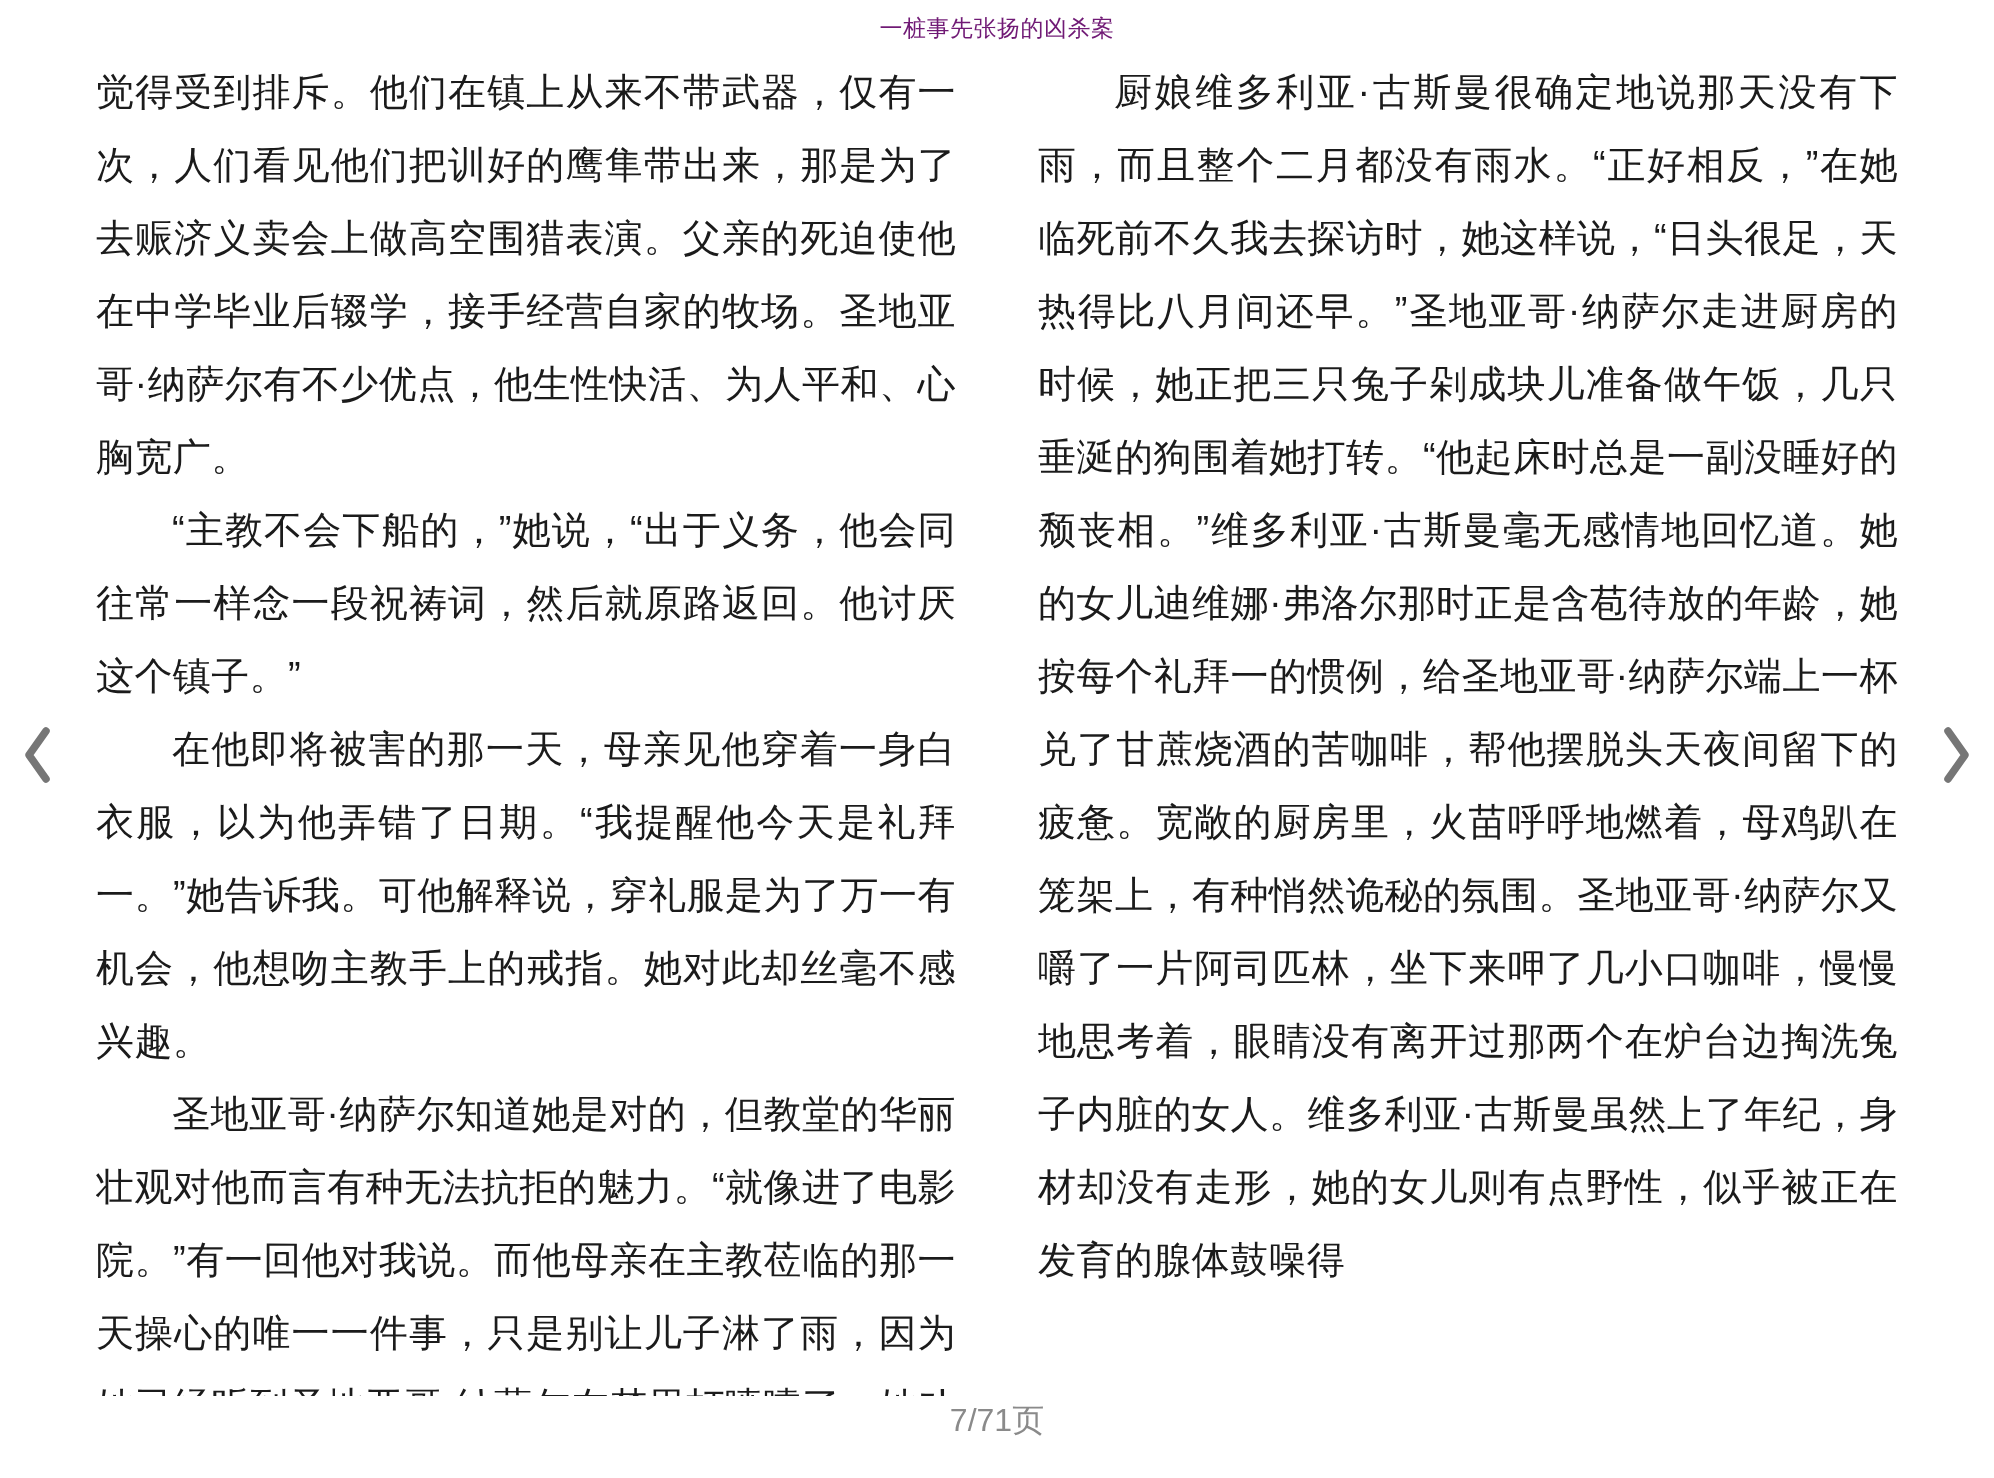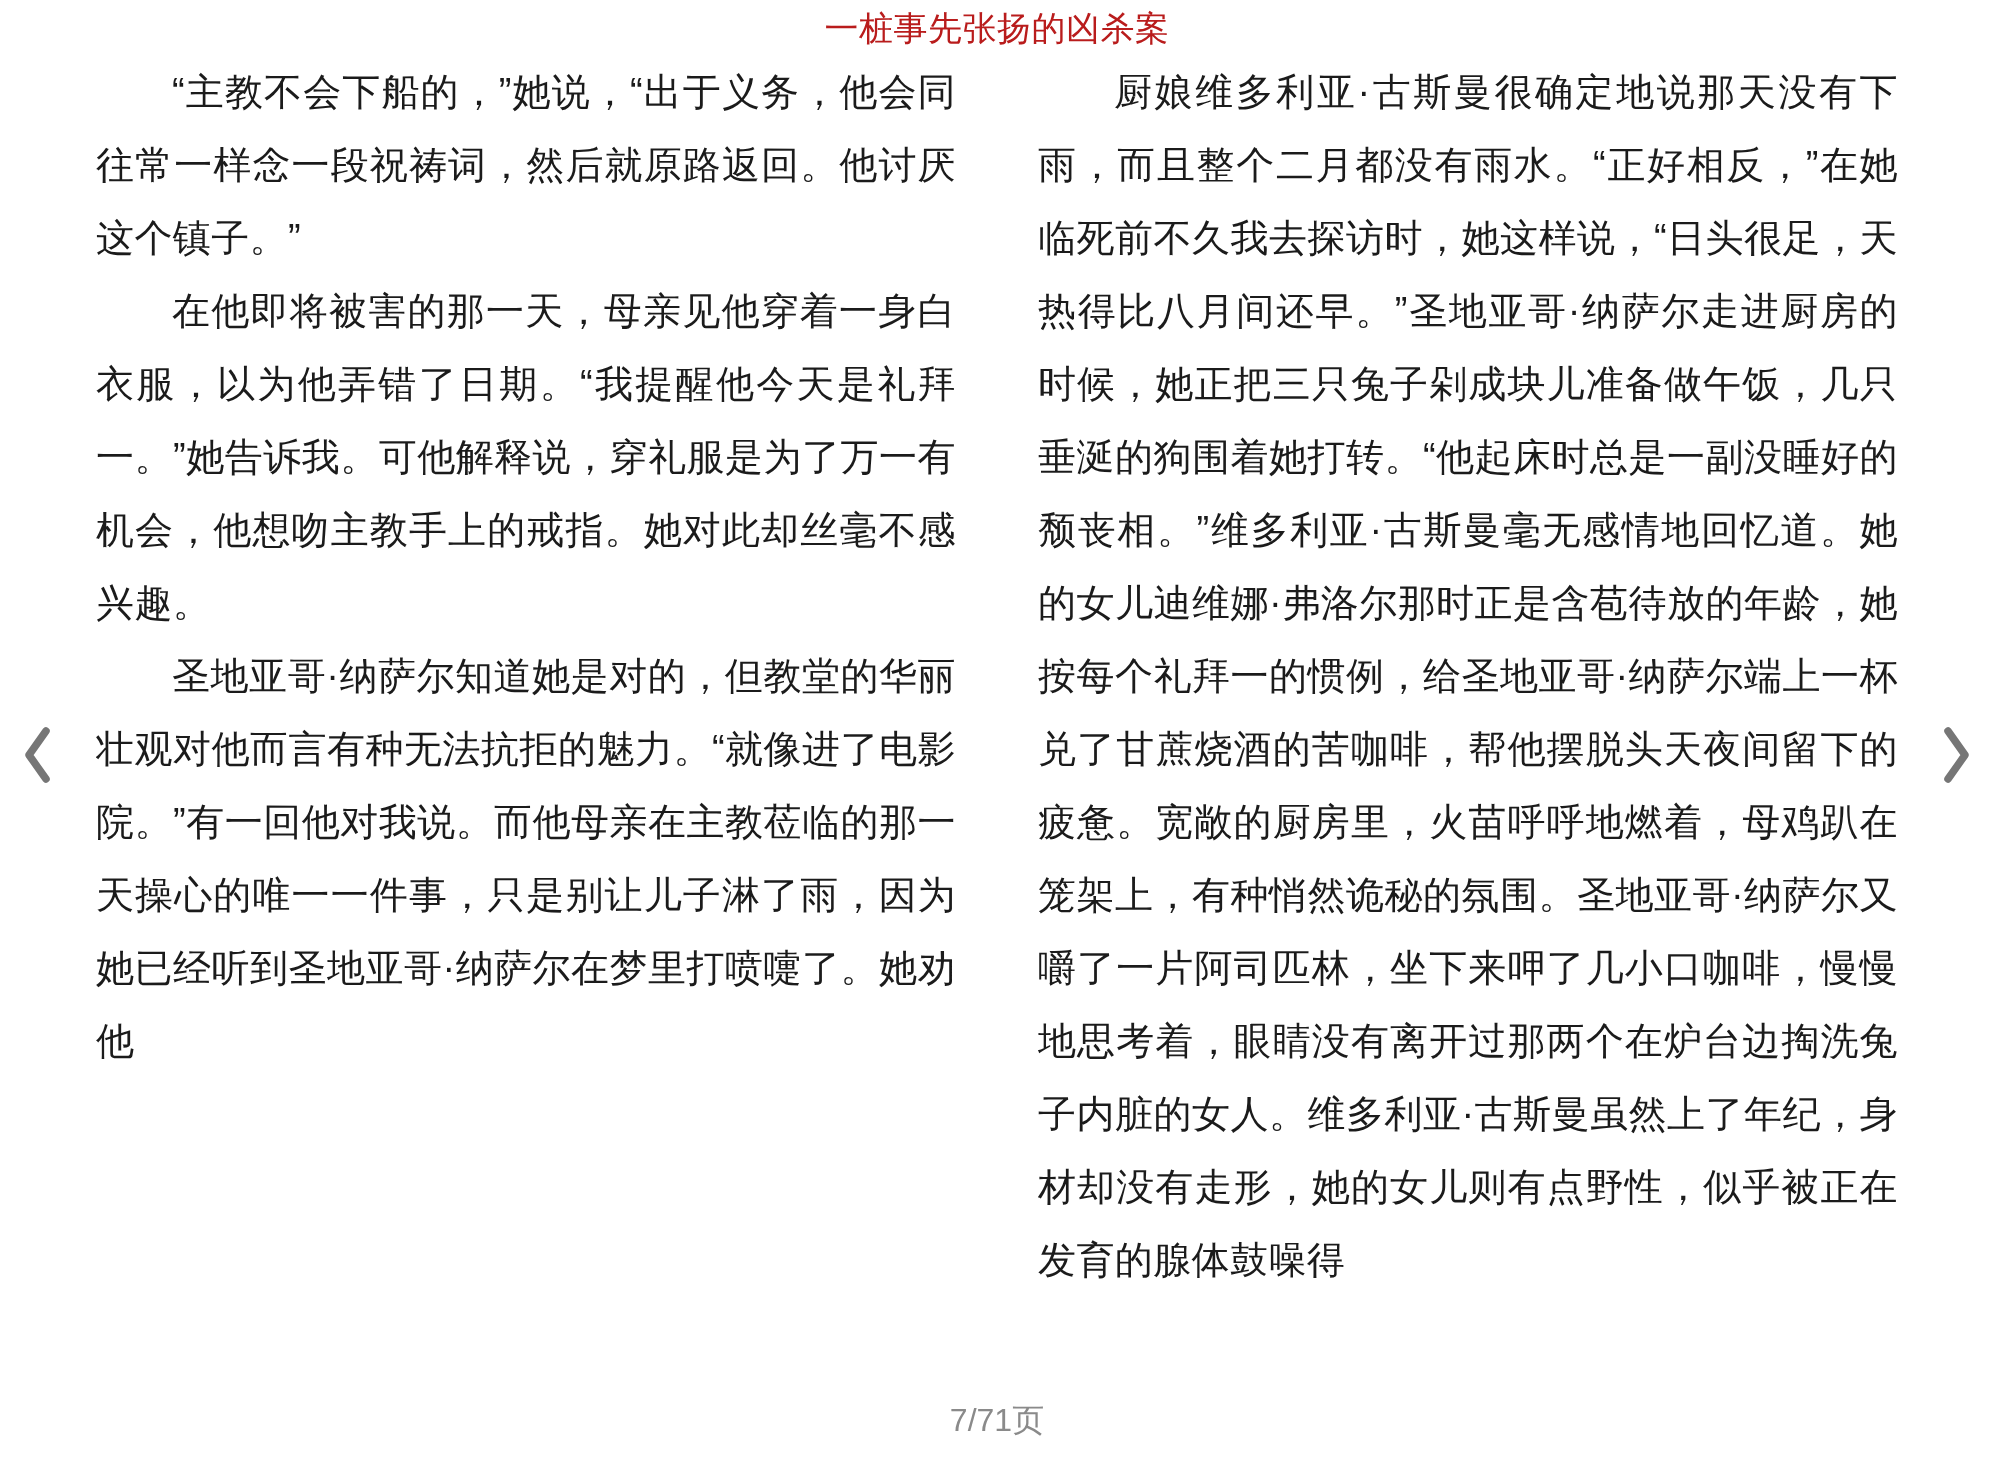--- a/index.html
+++ b/index.html
@@ -22,22 +22,22 @@
     top: 0;
     left: 0;
     width: 1994px;
     height: 56px;
     display: flex;
     align-items: center;
     justify-content: center;
     box-sizing: border-box;
   }
   #reader-header .book-title {
-    font-size: 34px;
-    color: #b91c1c;
+    font-size: 23px;
+    color: #701a75;
     letter-spacing: 0.5px;
     line-height: 1;
     white-space: nowrap;
   }
 
   
   .nav-chevron {
     position: absolute;
     top: 700px;
     width: 74px;
@@ -116,20 +116,21 @@
   <span>
     <svg width="34" height="58" viewBox="0 0 34 58" fill="none" aria-hidden="true">
       <path d="M8 5 L25 29 L8 53" stroke="#767676" stroke-width="7.5" stroke-linecap="round" stroke-linejoin="round" fill="none"></path>
     </svg>
   </span>
 </div>
 
 <div id="page-body">
 
   <div id="column-left" class="text-column">
+    <p class="para">觉得受到排斥。他们在镇上从来不带武器，仅有一次，人们看见他们把训好的鹰隼带出来，那是为了去赈济义卖会上做高空围猎表演。父亲的死迫使他在中学毕业后辍学，接手经营自家的牧场。圣地亚哥·纳萨尔有不少优点，他生性快活、为人平和、心胸宽广。</p>
     <p class="para indent">“主教不会下船的，”她说，“出于义务，他会同往常一样念一段祝祷词，然后就原路返回。他讨厌这个镇子。”</p>
     <p class="para indent">在他即将被害的那一天，母亲见他穿着一身白衣服，以为他弄错了日期。“我提醒他今天是礼拜一。”她告诉我。可他解释说，穿礼服是为了万一有机会，他想吻主教手上的戒指。她对此却丝毫不感兴趣。</p>
     <p class="para indent">圣地亚哥·纳萨尔知道她是对的，但教堂的华丽壮观对他而言有种无法抗拒的魅力。“就像进了电影院。”有一回他对我说。而他母亲在主教莅临的那一天操心的唯一一件事，只是别让儿子淋了雨，因为她已经听到圣地亚哥·纳萨尔在梦里打喷嚏了。她劝他</p>
   </div>
 
   <div id="column-right" class="text-column">
     <p class="para indent">厨娘维多利亚·古斯曼很确定地说那天没有下雨，而且整个二月都没有雨水。“正好相反，”在她临死前不久我去探访时，她这样说，“日头很足，天热得比八月间还早。”圣地亚哥·纳萨尔走进厨房的时候，她正把三只兔子剁成块儿准备做午饭，几只垂涎的狗围着她打转。“他起床时总是一副没睡好的颓丧相。”维多利亚·古斯曼毫无感情地回忆道。她的女儿迪维娜·弗洛尔那时正是含苞待放的年龄，她按每个礼拜一的惯例，给圣地亚哥·纳萨尔端上一杯兑了甘蔗烧酒的苦咖啡，帮他摆脱头天夜间留下的疲惫。宽敞的厨房里，火苗呼呼地燃着，母鸡趴在笼架上，有种悄然诡秘的氛围。圣地亚哥·纳萨尔又嚼了一片阿司匹林，坐下来呷了几小口咖啡，慢慢地思考着，眼睛没有离开过那两个在炉台边掏洗兔子内脏的女人。维多利亚·古斯曼虽然上了年纪，身材却没有走形，她的女儿则有点野性，似乎被正在发育的腺体鼓噪得</p>
   </div>
 
 </div>

